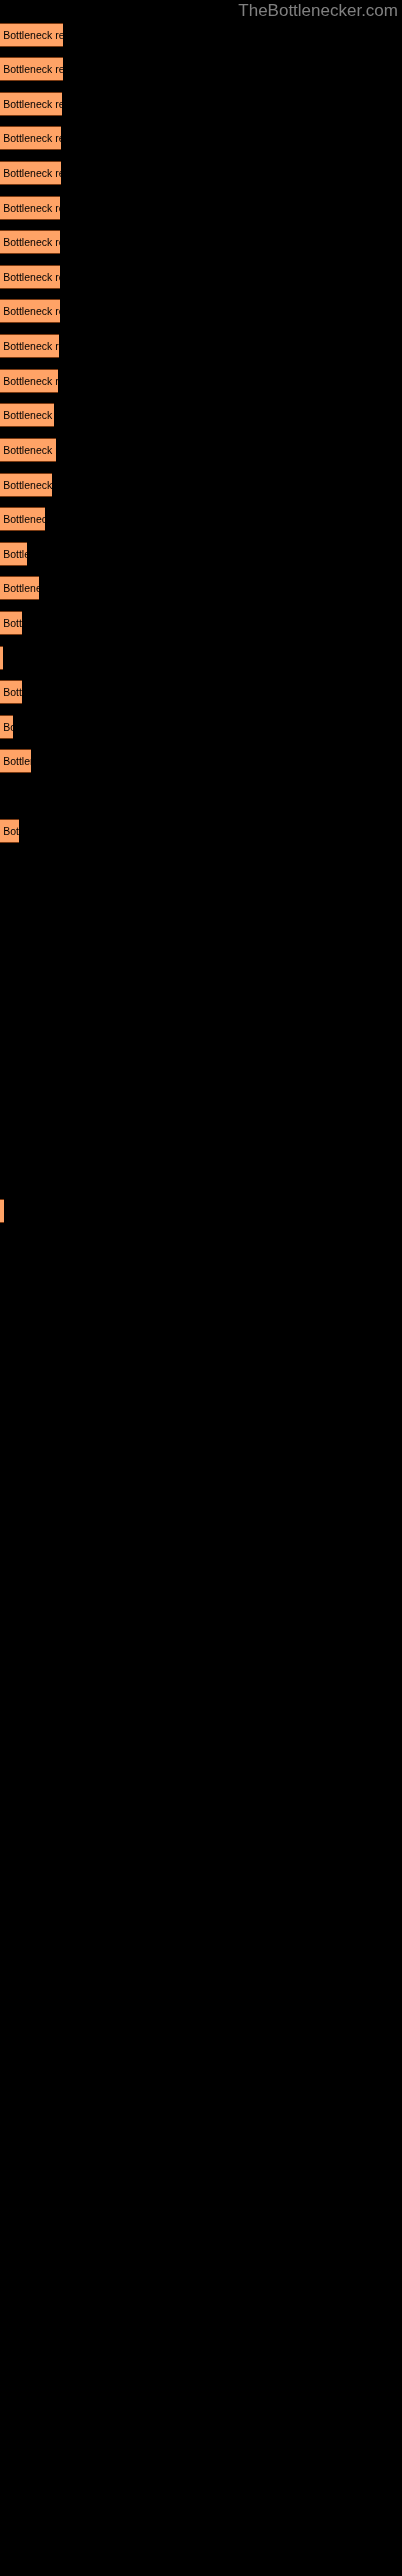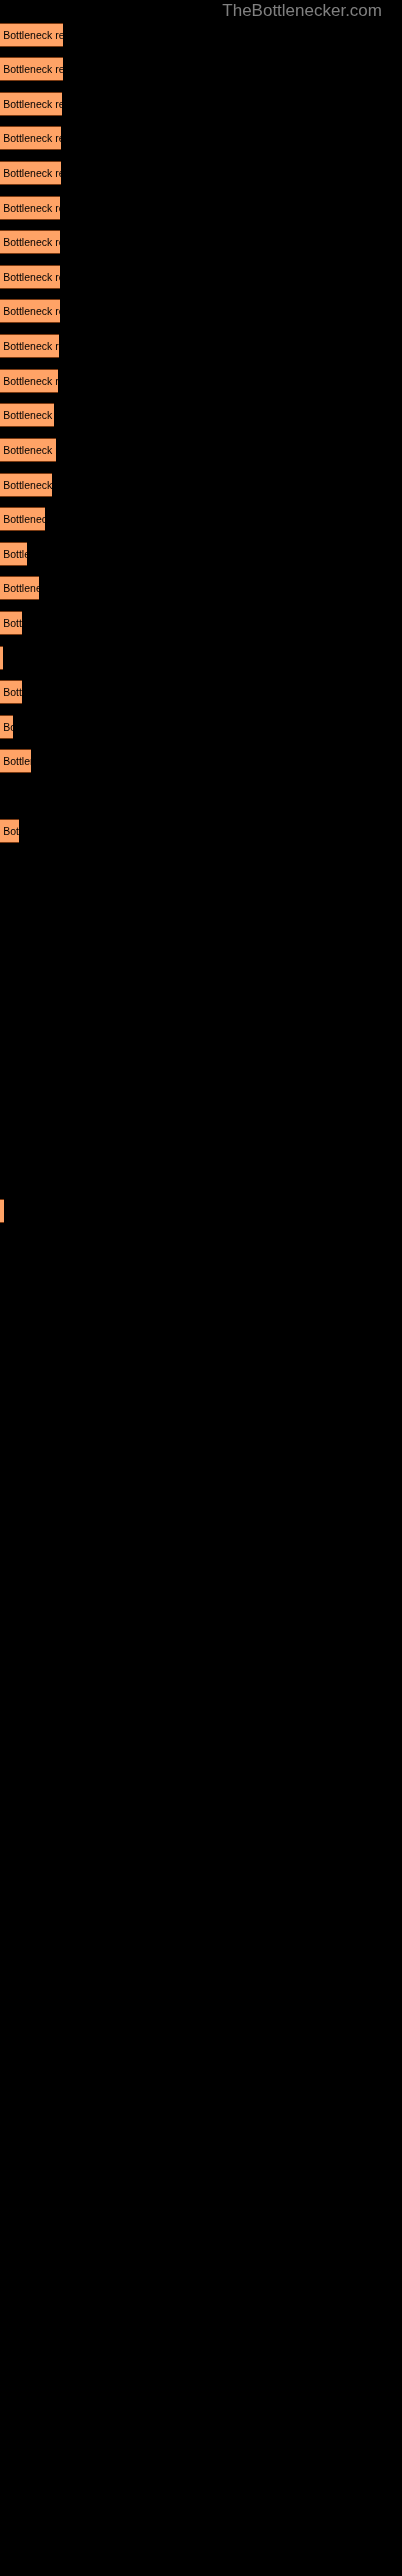--- a/index.html
+++ b/index.html
@@ -28,21 +28,21 @@
   .site-header {
     position: absolute;
     top: 0;
     left: 0;
     width: 403px;
     height: 21px;
     display: flex;
     align-items: center;
     justify-content: flex-end;
     box-sizing: border-box;
-    padding-right: 21px;
+    padding-right: 5px;
   }
   .site-title {
     color: #808080;
     font-family: "Liberation Sans", sans-serif;
     font-size: 17px;
     line-height: 19.3px;
     letter-spacing: 0px;
     white-space: nowrap;
     font-weight: 400;
   }

